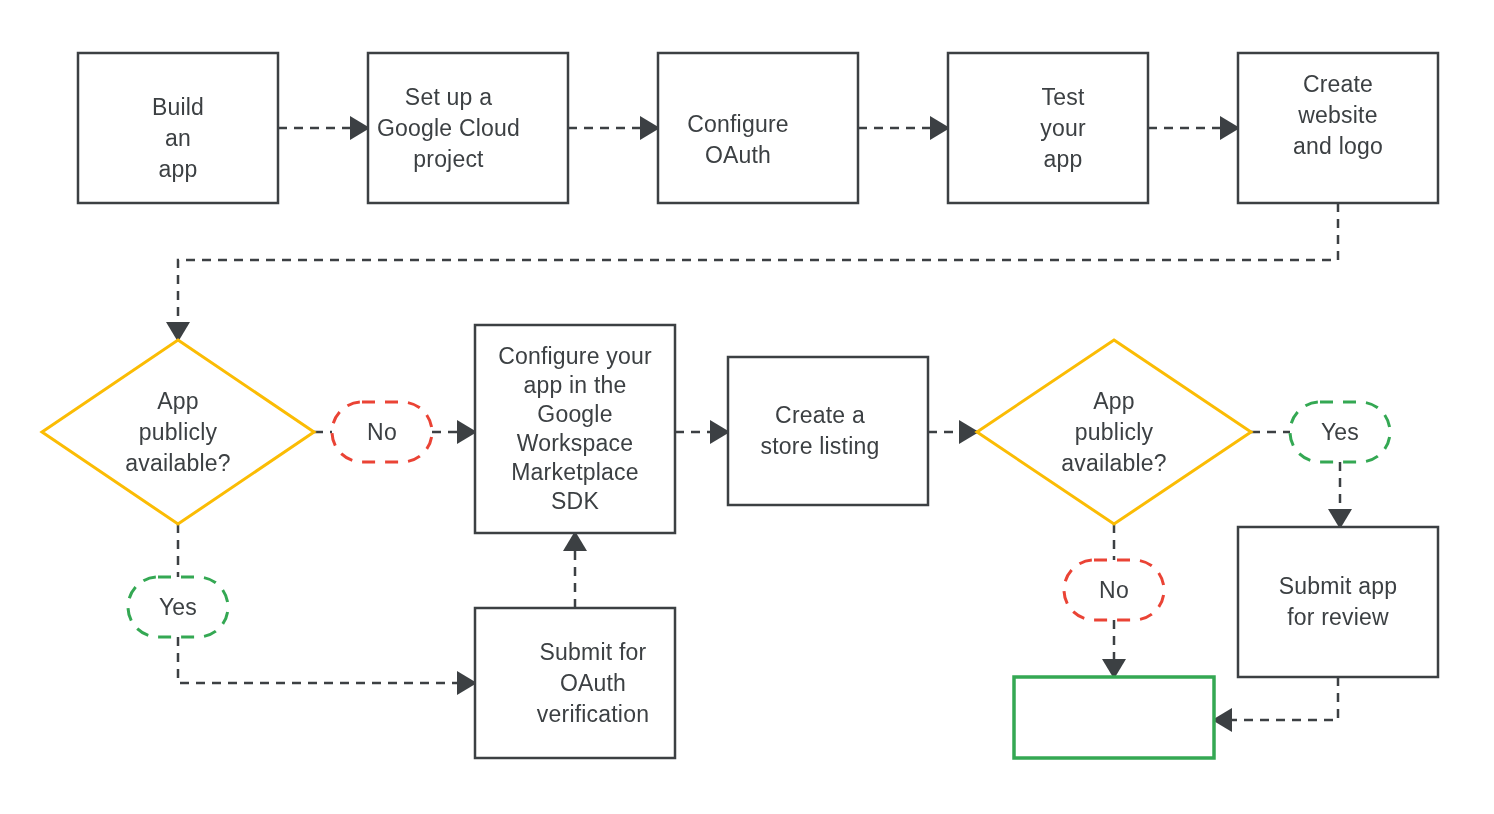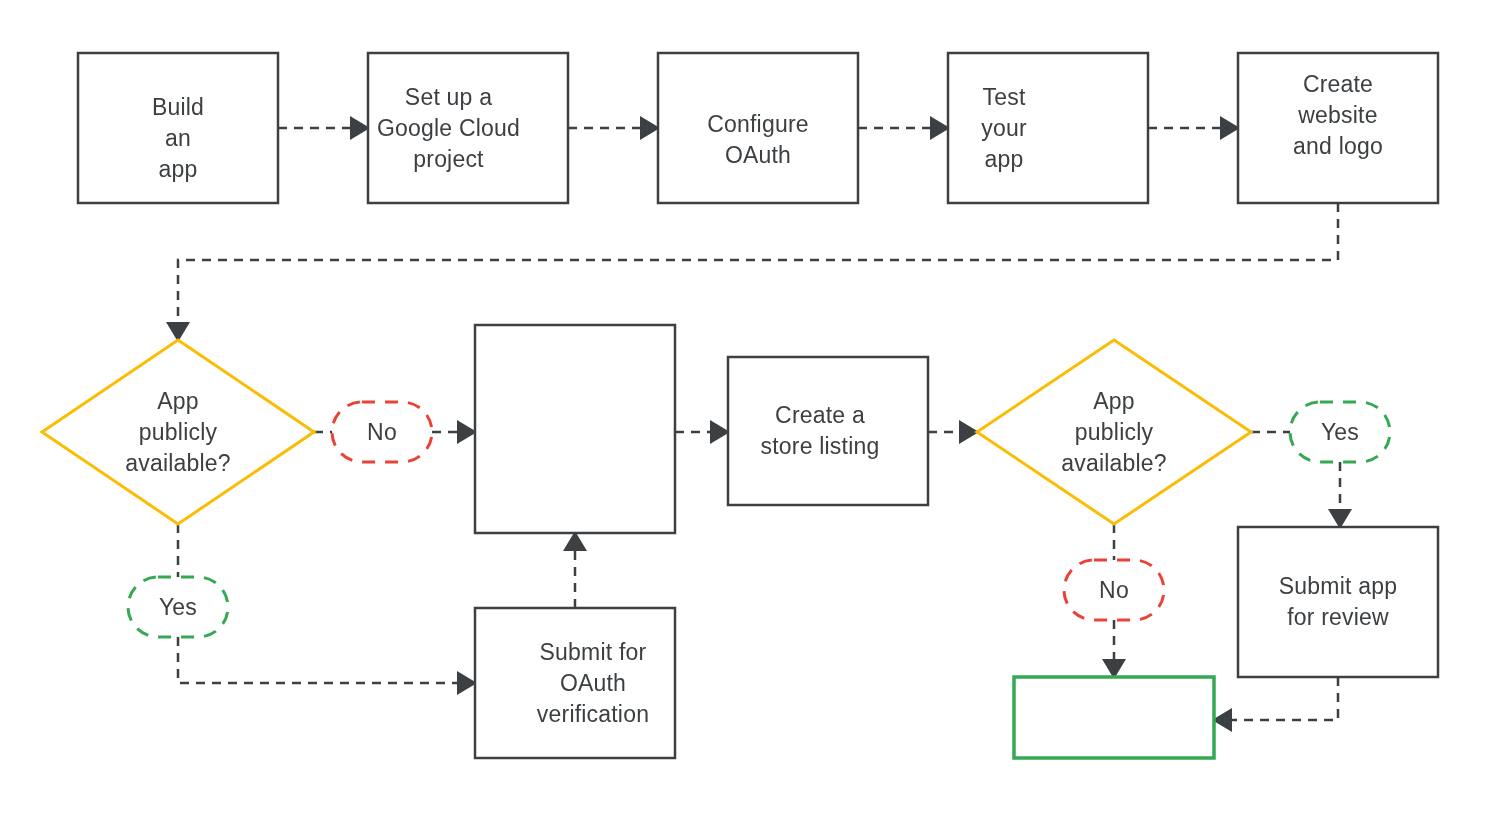--- a/index.html
+++ b/index.html
@@ -86,32 +86,38 @@
     <rect class="badge badge-green" x="1290" y="402" width="100" height="60" rx="30" ry="30"></rect>
     <rect class="badge badge-red" x="1064" y="560" width="100" height="60" rx="30" ry="30"></rect>
   </svg>
 
   <div class="label" style="left:78px;top:63px;width:200px;height:150px">Build
 an
 app</div>
   <div class="label" style="left:368px;top:53px;width:161px;height:150px">Set up a
 Google Cloud
 project</div>
-  <div class="label" style="left:658px;top:53px;width:200px;height:174px">Configure
+  <div class="label" style="left:638px;top:53px;width:200px;height:174px">Configure
 OAuth</div>
-  <div class="label" style="left:904px;top:53px;width:200px;height:150px">Test
+  <div class="label" style="left:963px;top:53px;width:200px;height:150px">Test
 your
 app</div>
   <div class="label" style="left:1238px;top:53px;width:200px;height:124px">Create
 website
 and logo</div>
 
   <div class="label" style="left:58px;top:340px;width:240px;height:184px">App
 publicly
 available?</div>
+  <div class="label small" style="left:475px;top:325px;width:200px;height:208px">Configure your
+app in the
+Google
+Workspace
+Marketplace
+SDK</div>
   <div class="label" style="left:728px;top:357px;width:184px;height:148px">Create a
 store listing</div>
   <div class="label" style="left:994px;top:340px;width:240px;height:184px">App
 publicly
 available?</div>
 
   <div class="label" style="left:332px;top:402px;width:100px;height:60px">No</div>
   <div class="label" style="left:128px;top:577px;width:100px;height:60px">Yes</div>
   <div class="label" style="left:1290px;top:402px;width:100px;height:60px">Yes</div>
   <div class="label" style="left:1064px;top:560px;width:100px;height:60px">No</div>

